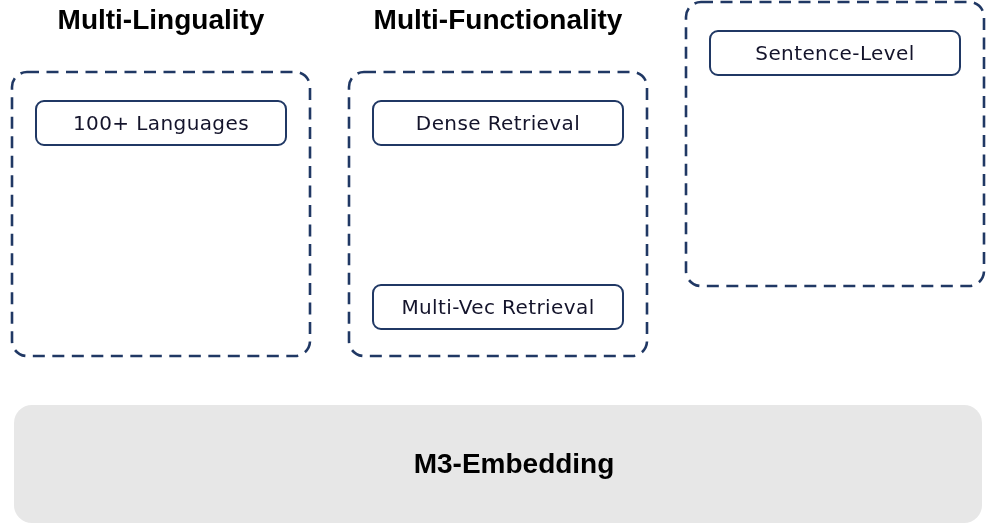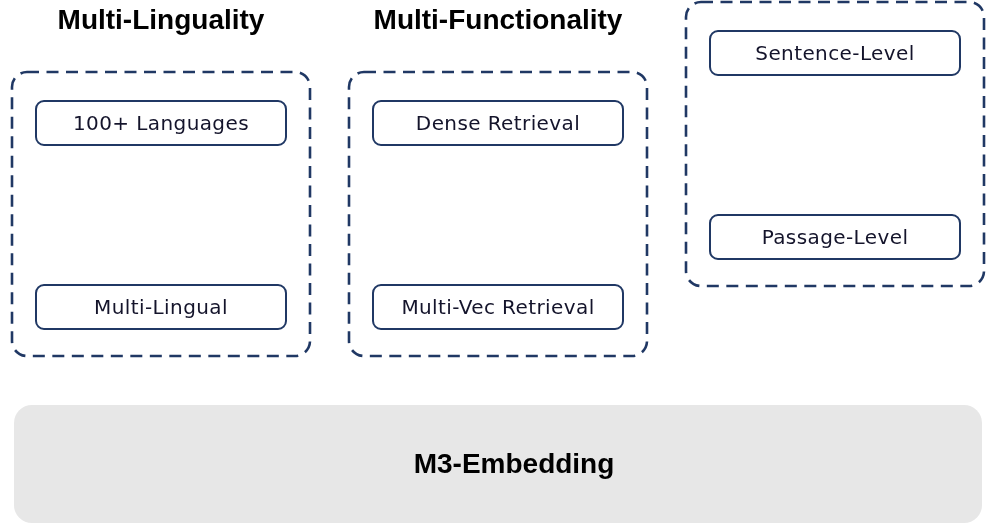--- a/index.html
+++ b/index.html
@@ -102,23 +102,20 @@
 
     <section class="column">
       <h2 class="col-title">Multi-Linguality</h2>
       <div class="dashed-box">
         <svg class="dash-svg" width="302" height="288" viewBox="0 0 302 288" aria-hidden="true">
           <rect x="2" y="2" width="298" height="284" rx="15" fill="none" stroke="#203864" stroke-width="2.6" stroke-dasharray="12 7.5"></rect>
         </svg>
         <div class="item">
           <span>100+ Languages</span>
         </div>
-        <div class="item">
-          <span>Multi-Lingual</span>
-        </div>
       </div>
     </section>
 
     <section class="column">
       <h2 class="col-title">Multi-Functionality</h2>
       <div class="dashed-box">
         <svg class="dash-svg" width="302" height="288" viewBox="0 0 302 288" aria-hidden="true">
           <rect x="2" y="2" width="298" height="284" rx="15" fill="none" stroke="#203864" stroke-width="2.6" stroke-dasharray="12 7.5"></rect>
         </svg>
         <div class="item">
@@ -131,23 +128,20 @@
     </section>
 
     <section class="column">
       <div class="dashed-box">
         <svg class="dash-svg" width="302" height="288" viewBox="0 0 302 288" aria-hidden="true">
           <rect x="2" y="2" width="298" height="284" rx="15" fill="none" stroke="#203864" stroke-width="2.6" stroke-dasharray="12 7.5"></rect>
         </svg>
         <div class="item">
           <span>Sentence-Level</span>
         </div>
-        <div class="item">
-          <span>Passage-Level</span>
-        </div>
       </div>
     </section>
 
   </div>
 
   <div class="footer">
     <span class="footer-label">M3-Embedding</span>
   </div>
 </div>
 

